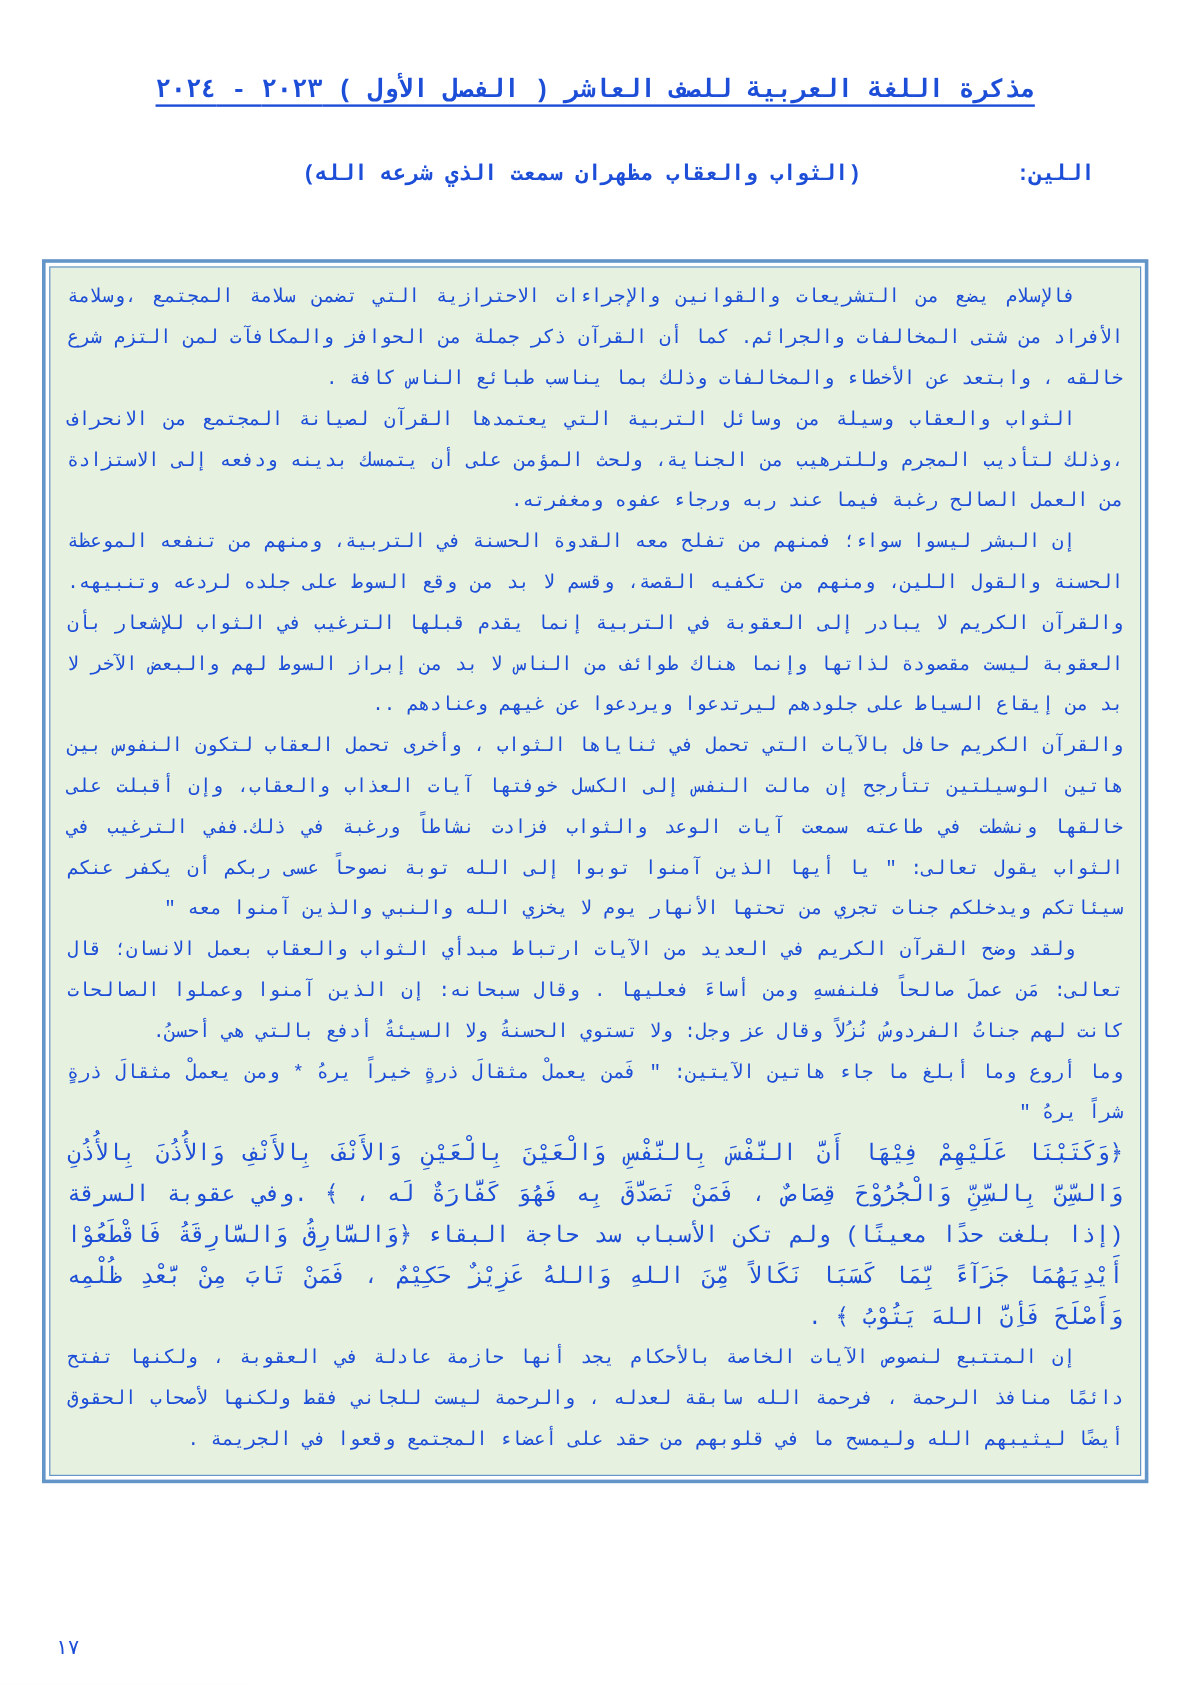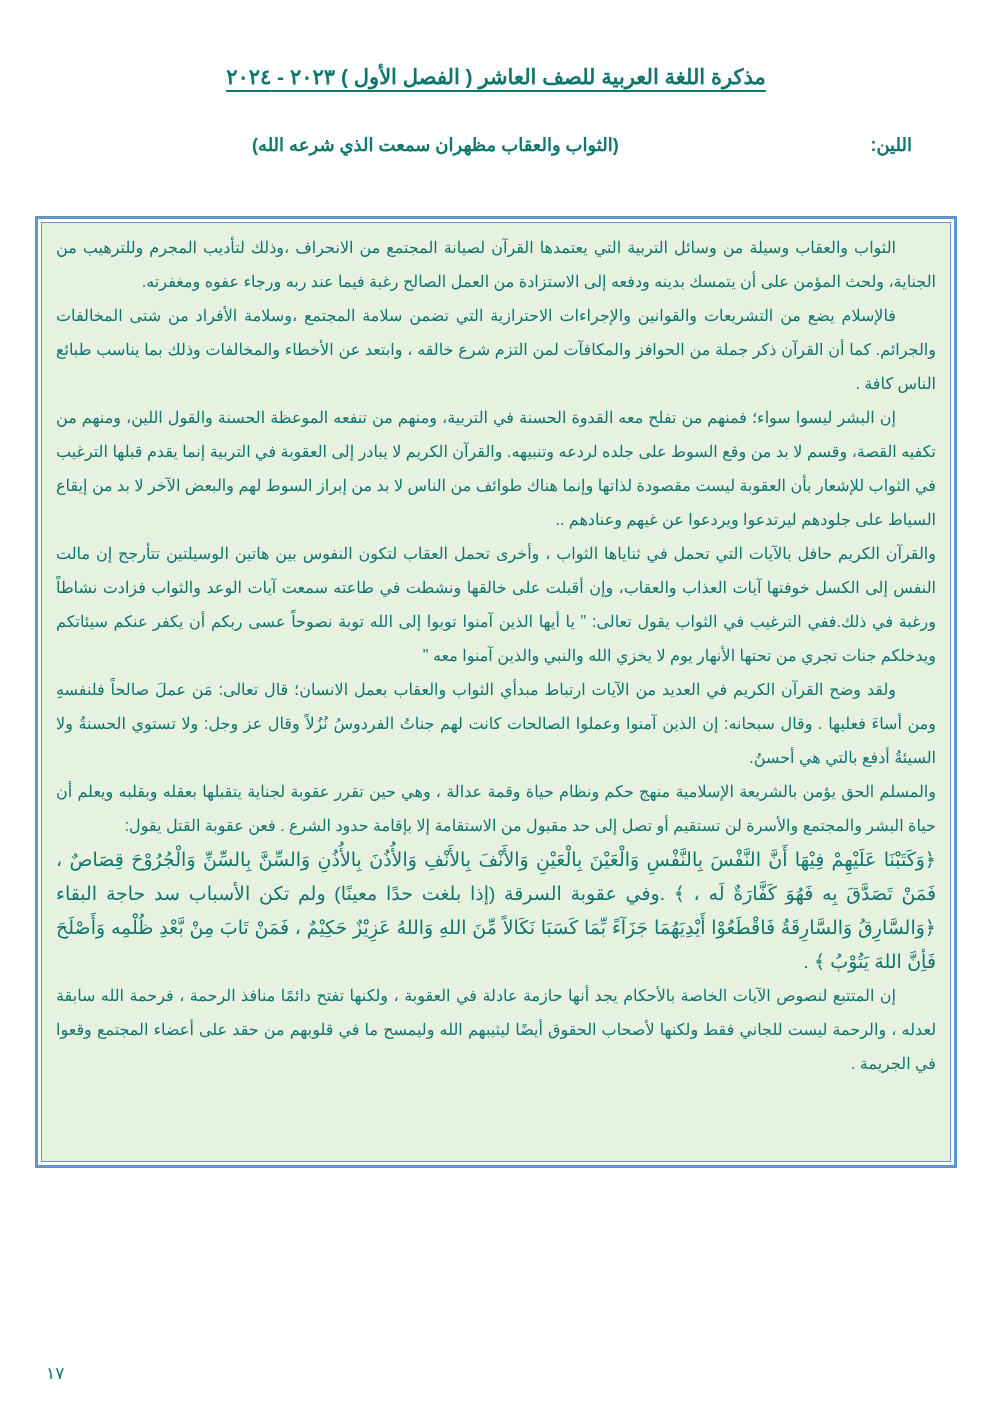--- a/index.html
+++ b/index.html
@@ -8,22 +8,22 @@
     background: #ffffff;
   }
   .page {
     position: relative;
     width: 992px;
     height: 1403px;
     margin: 0 auto;
     background: #ffffff;
     overflow: hidden;
     direction: rtl;
-    font-family: Liberation Sans, sans-serif;
-    color: #0f766e;
+    font-family: Liberation Mono, monospace;
+    color: #1d4ed8;
   }
   .title {
     margin: 0;
     padding-top: 62px;
     text-align: center;
     font-size: 21px;
     font-weight: bold;
     line-height: 30px;
     text-decoration: underline;
     text-decoration-thickness: 2px;
@@ -92,26 +92,26 @@
 
   <h1 class="title">مذكرة اللغة العربية للصف العاشر ( الفصل الأول ) ٢٠٢٣ - ٢٠٢٤</h1>
 
   <div class="subtitle-row">
     <span class="article-label">اللين:</span>
     <span class="subtitle">(الثواب والعقاب مظهران سمعت الذي شرعه الله)</span>
   </div>
 
   <div class="essay-box-outer">
     <div class="essay-box-inner">
+      <p class="para indent">فالإسلام يضع من التشريعات والقوانين والإجراءات الاحترازية التي تضمن سلامة المجتمع ،وسلامة الأفراد من شتى المخالفات والجرائم. كما أن القرآن ذكر جملة من الحوافز والمكافآت لمن التزم شرع خالقه ، وابتعد عن الأخطاء والمخالفات وذلك بما يناسب طبائع الناس كافة .</p>
       <p class="para indent">الثواب والعقاب وسيلة من وسائل التربية التي يعتمدها القرآن لصيانة المجتمع من الانحراف ،وذلك لتأديب المجرم وللترهيب من الجناية، ولحث المؤمن على أن يتمسك بدينه ودفعه إلى الاستزادة من العمل الصالح رغبة فيما عند ربه ورجاء عفوه ومغفرته.</p>
-      <p class="para indent">فالإسلام يضع من التشريعات والقوانين والإجراءات الاحترازية التي تضمن سلامة المجتمع ،وسلامة الأفراد من شتى المخالفات والجرائم. كما أن القرآن ذكر جملة من الحوافز والمكافآت لمن التزم شرع خالقه ، وابتعد عن الأخطاء والمخالفات وذلك بما يناسب طبائع الناس كافة .</p>
       <p class="para indent">إن البشر ليسوا سواء؛ فمنهم من تفلح معه القدوة الحسنة في التربية، ومنهم من تنفعه الموعظة الحسنة والقول اللين، ومنهم من تكفيه القصة، وقسم لا بد من وقع السوط على جلده لردعه وتنبيهه. والقرآن الكريم لا يبادر إلى العقوبة في التربية إنما يقدم قبلها الترغيب في الثواب للإشعار بأن العقوبة ليست مقصودة لذاتها وإنما هناك طوائف من الناس لا بد من إبراز السوط لهم والبعض الآخر لا بد من إيقاع السياط على جلودهم ليرتدعوا ويردعوا عن غيهم وعنادهم ..</p>
       <p class="para">والقرآن الكريم حافل بالآيات التي تحمل في ثناياها الثواب ، وأخرى تحمل العقاب لتكون النفوس بين هاتين الوسيلتين تتأرجح إن مالت النفس إلى الكسل خوفتها آيات العذاب والعقاب، وإن أقبلت على خالقها ونشطت في طاعته سمعت آيات الوعد والثواب فزادت نشاطاً ورغبة في ذلك.ففي الترغيب في الثواب يقول تعالى:  " يا أيها الذين آمنوا توبوا إلى الله توبة نصوحاً عسى ربكم أن يكفر عنكم سيئاتكم ويدخلكم جنات تجري من تحتها الأنهار يوم لا يخزي الله والنبي والذين آمنوا معه "</p>
       <p class="para indent">ولقد وضح القرآن الكريم في العديد من الآيات ارتباط مبدأي الثواب والعقاب بعمل الانسان؛ قال تعالى: مَن عملَ صالحاً فلنفسهِ ومن أساءَ فعليها . وقال سبحانه: إن الذين آمنوا وعملوا الصالحات كانت لهم جناتُ الفردوسُ نُزُلاً وقال عز وجل: ولا تستوي الحسنةُ ولا السيئةُ أدفع بالتي هي أحسنُ.</p>
-      <p class="para">والمسلم الحق يؤمن بالشريعة الإسلامية منهج حكم ونظام حياة وقمة عدالة ، وهي حين تقرر عقوبة لجناية يتقبلها بعقله وبقلبه ويعلم أن حياة البشر والمجتمع والأسرة لن تستقيم أو تصل إلى حد مقبول من الاستقامة إلا بإقامة حدود الشرع . فعن عقوبة القتل يقول:</p>
+      <p class="para">وما أروع وما أبلغ ما جاء هاتين الآيتين:  " فَمن يعملْ مثقالَ ذرةٍ خيراً يرهُ * ومن يعملْ مثقالَ ذرةٍ شراً يرهُ "</p>
       <p class="para verse">﴿وَكَتَبْنَا عَلَيْهِمْ فِيْهَا أَنَّ النَّفْسَ بِالنَّفْسِ وَالْعَيْنَ بِالْعَيْنِ وَالأَنْفَ بِالأَنْفِ وَالأُذُنَ بِالأُذُنِ وَالسِّنَّ بِالسِّنِّ وَالْجُرُوْحَ قِصَاصٌ ، فَمَنْ تَصَدَّقَ بِه فَهُوَ كَفَّارَةٌ لَه ، ﴾ .وفي عقوبة السرقة (إذا بلغت حدًا معينًا) ولم تكن الأسباب سد حاجة البقاء ﴿وَالسَّارِقُ وَالسَّارِقَةُ فَاقْطَعُوْا أَيْدِيَهُمَا جَزَآءً بِّمَا كَسَبَا نَكَالاً مِّنَ اللهِ وَاللهُ عَزِيْزٌ حَكِيْمٌ ، فَمَنْ تَابَ مِنْ بَّعْدِ ظُلْمِه وَأَصْلَحَ فَأِنَّ اللهَ يَتُوْبُ ﴾  .</p>
       <p class="para indent">إن المتتبع لنصوص الآيات الخاصة بالأحكام يجد أنها حازمة عادلة في العقوبة ، ولكنها تفتح دائمًا منافذ الرحمة ، فرحمة الله سابقة لعدله ، والرحمة ليست للجاني فقط ولكنها لأصحاب الحقوق أيضًا ليثيبهم الله وليمسح ما في قلوبهم من حقد على أعضاء المجتمع وقعوا في الجريمة .</p>
     </div>
   </div>
 
   <div class="page-number">١٧</div>
 
 </div>
 
 </body></html>

